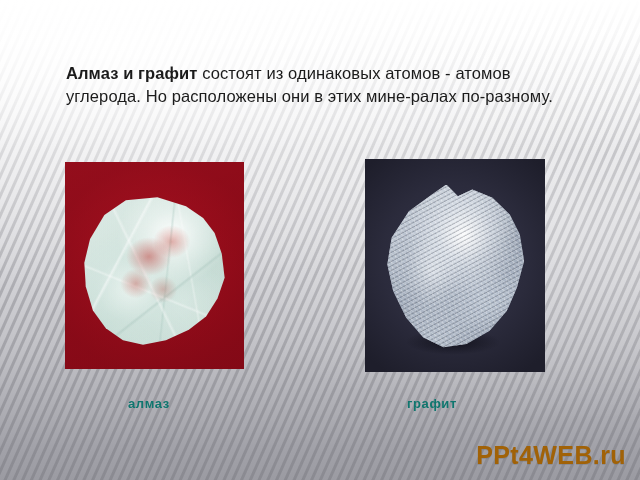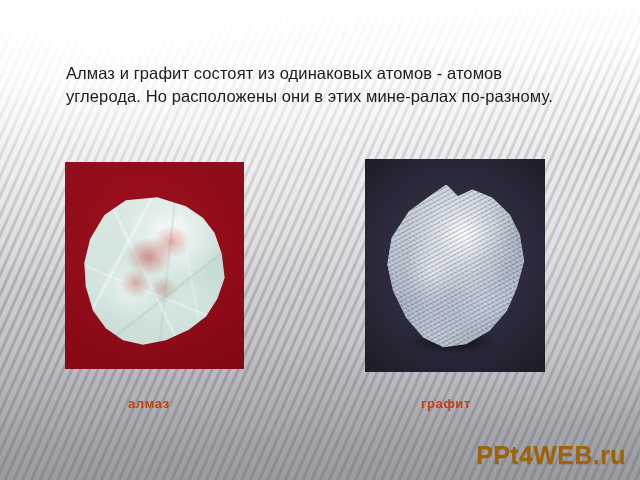--- a/index.html
+++ b/index.html
@@ -71,21 +71,21 @@
     position: absolute;
     left: 66px;
     top: 62px;
     width: 510px;
     font-size: 16.5px;
     line-height: 23px;
     color: #1b1b1b;
     letter-spacing: 0.1px;
   }
   .text-block .lead {
-    font-weight: normal;
+    font-weight: bold;
   }
 
   
   .photo {
     position: absolute;
     overflow: hidden;
   }
 
   .photo-diamond {
     left: 65px;
@@ -204,30 +204,30 @@
     height: 16%;
     background: radial-gradient(50% 50% at 50% 50%, rgba(10,10,18,0.75) 0%, rgba(10,10,18,0) 75%);
     pointer-events: none;
   }
 
   
   .caption {
     position: absolute;
     font-size: 13px;
     font-weight: bold;
-    color: #c2410c;
+    color: #0f766e;
     letter-spacing: 0.6px;
     white-space: nowrap;
   }
   .caption-diamond {
     left: 128px;
     top: 396px;
   }
   .caption-graphite {
-    left: 421px;
+    left: 407px;
     top: 396px;
   }
 
   
   .watermark {
     position: absolute;
     right: 14px;
     bottom: 10px;
     font-size: 25px;
     font-weight: bold;

